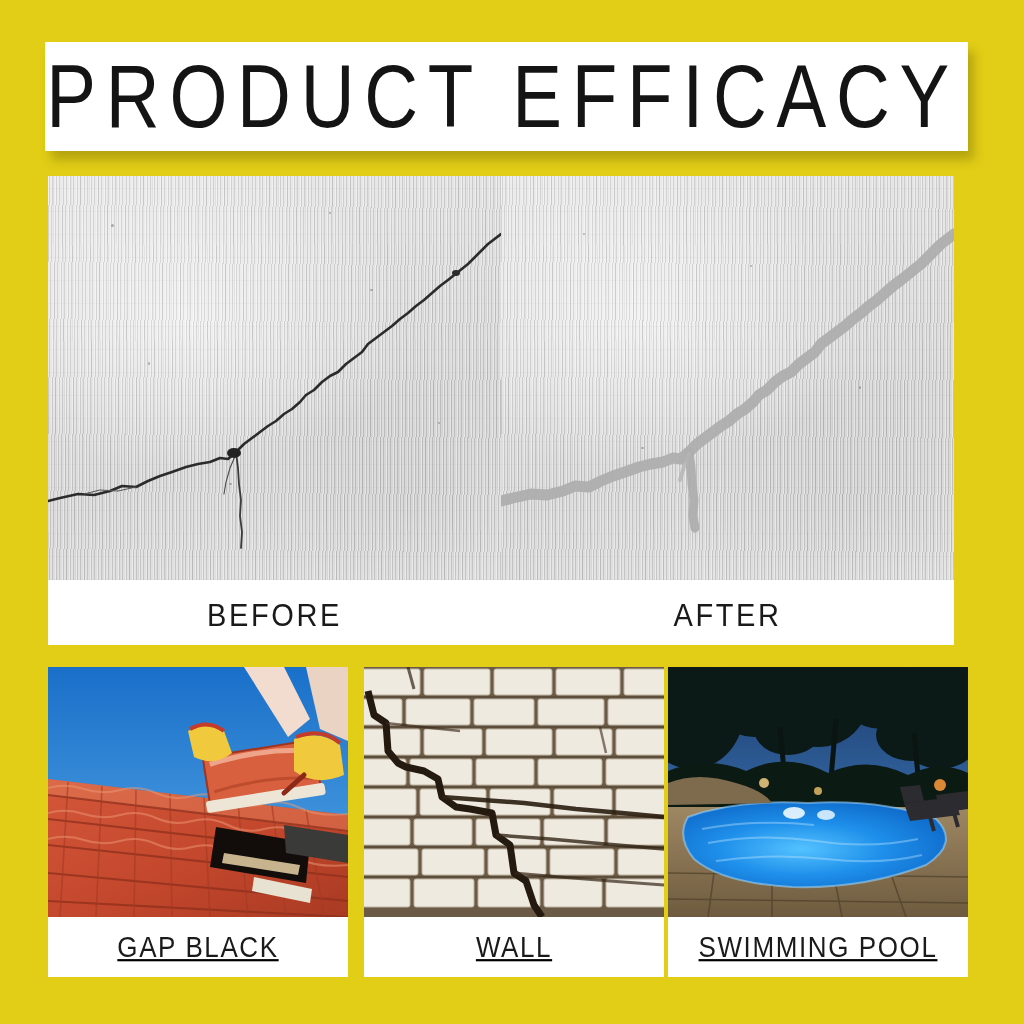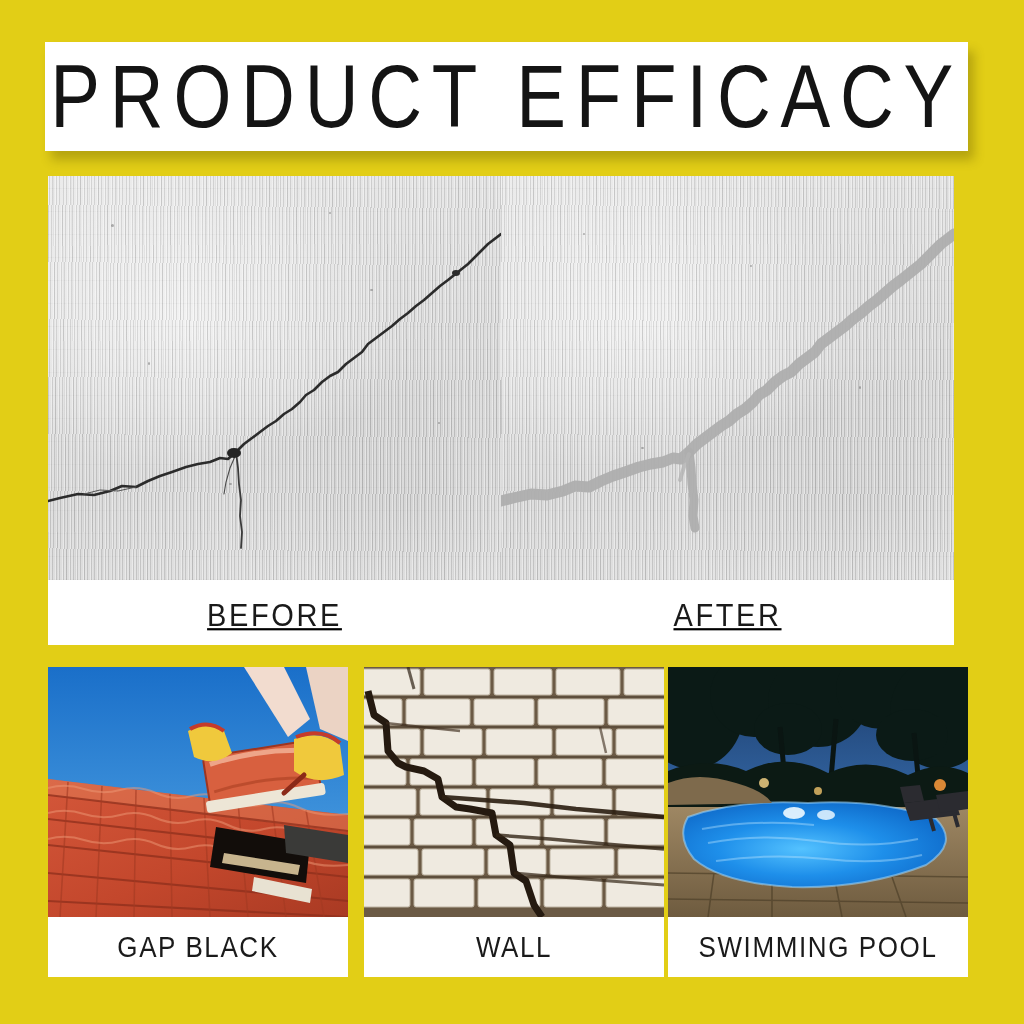--- a/index.html
+++ b/index.html
@@ -15,21 +15,21 @@
     width:1024px; height:1024px;
     background:#E2CE16;
   }
 
   
   .title-bar {
     position:absolute;
     left:45px; top:42px;
     width:923px; height:109px;
     background:#FFFFFF;
-    display:flex; align-items:center; justify-content:center;
+    display:flex; align-items:center; justify-content:flex-end;
     box-shadow:6px 9px 10px rgba(90,78,0,.33);
   }
   .title-text {
     font-family:"Liberation Sans", sans-serif;
     font-size:76px;
     font-weight:300;
     letter-spacing:10px;
     color:#141414;
     transform:scaleY(1.16) scaleX(.98);
     transform-origin:center;
@@ -51,21 +51,21 @@
     color:#1a1a1a;
     white-space:nowrap;
     line-height:1;
   }
 
   
   .card-top { top:176px; width:453px; height:469px; }
   .card-before { left:48px; }
   .card-after  { left:501px; }
   .card-top .photo { height:404px; }
-  .card-top .label-bar { height:71px;text-decoration:underline; }
+  .card-top .label-bar { height:71px; }
   .card-top .label-text { font-size:29px; letter-spacing:2.6px; transform:scaleY(1.1); }
 
   
   .concrete {
     position:absolute; inset:0;
     background-color:#CFCFCF;
     background-image:
       repeating-linear-gradient(91deg,
         rgba(255,255,255,.55) 0px, rgba(255,255,255,.55) 1px,
         rgba(150,150,150,.20) 1px, rgba(150,150,150,.20) 2px,
@@ -80,21 +80,21 @@
         rgba(255,255,255,0) 1px, rgba(255,255,255,0) 23px),
       radial-gradient(ellipse 70% 55% at 30% 35%, rgba(255,255,255,.55), rgba(255,255,255,0) 70%),
       radial-gradient(ellipse 60% 50% at 80% 80%, rgba(160,160,160,.28), rgba(255,255,255,0) 70%),
       linear-gradient(163deg,#E3E3E3 0%,#D4D4D4 38%,#CBCBCB 62%,#D9D9D9 100%);
   }
   .speck { position:absolute; background:rgba(70,70,70,.40); border-radius:50%; }
 
   .crack-svg { position:absolute; inset:0; width:100%; height:100%; }
 
   
-  .card-bot { top:667px; width:300px; height:310px; }
+  .card-bot { top:667px; width:300px; height:310px;text-decoration:underline; }
   .card-gap  { left:48px; }
   .card-wall { left:364px; }
   .card-pool { left:668px; }
   .card-bot .photo { height:250px; }
   .card-bot .label-bar { height:60px; }
   .card-bot .label-text { font-size:26px; letter-spacing:1.6px; transform:scaleY(1.1); }
 
   .fill { position:absolute; inset:0; width:100%; height:100%; }
 </style>
 </head>

